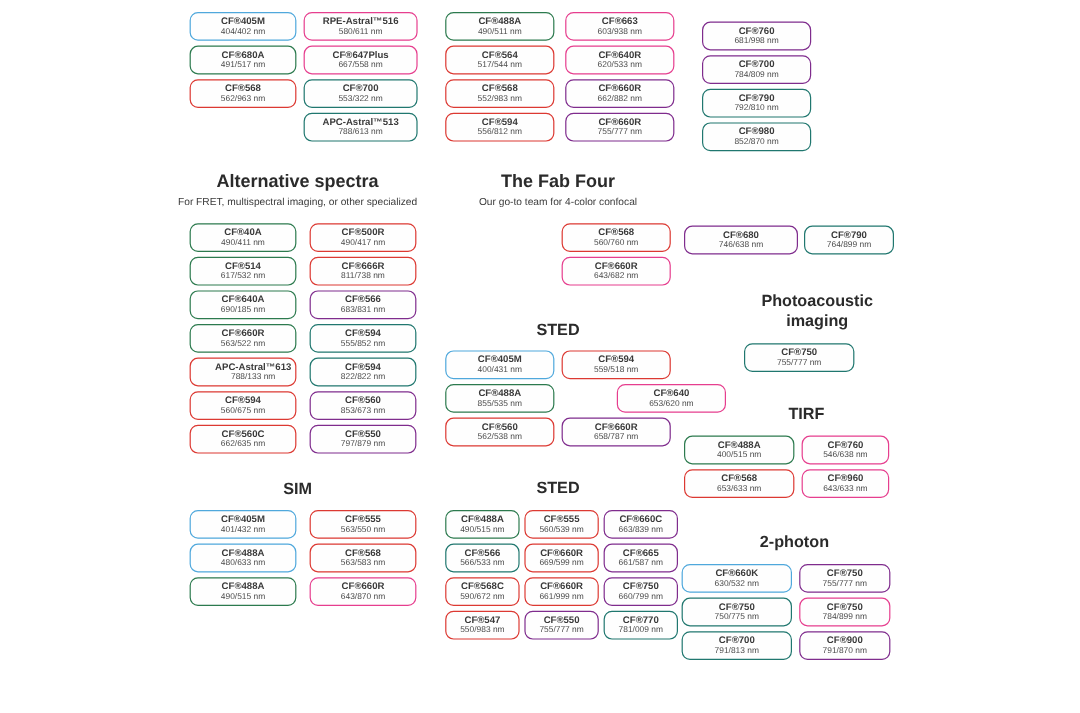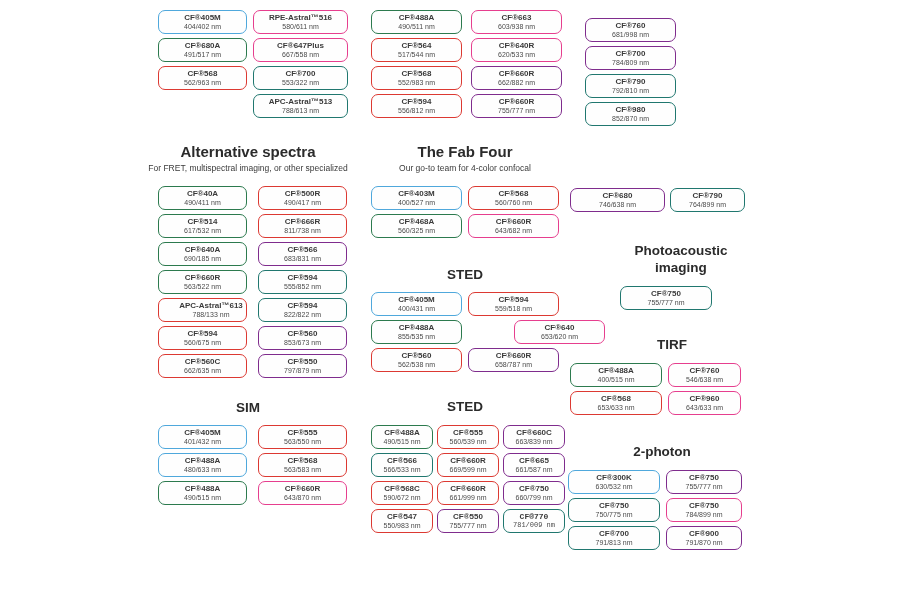--- a/index.html
+++ b/index.html
@@ -172,30 +172,20 @@
         <div class="dye-ex-em">853/673 nm</div>
       </div>
       <div class="dye-box" style="border-color: rgb(127, 44, 141);">
         <div class="dye-name">CF®550</div>
         <div class="dye-ex-em">797/879 nm</div>
       </div>
     </div>
 
   <div class="section-title title-lg" style="left:365px;top:143px;width:200px;">The Fab Four</div>
   <div class="subtitle" style="left:365px;top:163px;width:200px;">Our go-to team for 4-color confocal</div>
-  <div class="col" style="left:371px;top:186px;width:91px;">
-      <div class="dye-box" style="border-color: rgb(79, 168, 220);">
-        <div class="dye-name">CF®403M</div>
-        <div class="dye-ex-em">400/527 nm</div>
-      </div>
-      <div class="dye-box" style="border-color: rgb(44, 122, 78);">
-        <div class="dye-name">CF®468A</div>
-        <div class="dye-ex-em">560/325 nm</div>
-      </div>
-    </div>
   <div class="col" style="left:468px;top:186px;width:91px;">
       <div class="dye-box" style="border-color: rgb(220, 57, 50);">
         <div class="dye-name">CF®568</div>
         <div class="dye-ex-em">560/760 nm</div>
       </div>
       <div class="dye-box" style="border-color: rgb(230, 62, 142);">
         <div class="dye-name">CF®660R</div>
         <div class="dye-ex-em">643/682 nm</div>
       </div>
     </div>
@@ -346,30 +336,30 @@
         <div class="dye-ex-em">663/839 nm</div>
       </div>
       <div class="dye-box" style="border-color: rgb(127, 44, 141);">
         <div class="dye-name">CF®665</div>
         <div class="dye-ex-em">661/587 nm</div>
       </div>
       <div class="dye-box" style="border-color: rgb(127, 44, 141);">
         <div class="dye-name">CF®750</div>
         <div class="dye-ex-em">660/799 nm</div>
       </div>
-      <div class="dye-box" style="border-color: rgb(32, 119, 111); font-family: Liberation Mono, monospace;">
+      <div class="dye-box" style="border-color: rgb(32, 119, 111);">
         <div class="dye-name">CF®770</div>
         <div class="dye-ex-em">781/009 nm</div>
       </div>
     </div>
 
   <div class="section-title title-md" style="left:592px;top:444px;width:140px;">2-photon</div>
   <div class="col" style="left:568px;top:470px;width:92px;">
       <div class="dye-box" style="border-color: rgb(79, 168, 220);">
-        <div class="dye-name">CF®300K</div>
+        <div class="dye-name">CF®660K</div>
         <div class="dye-ex-em">630/532 nm</div>
       </div>
       <div class="dye-box" style="border-color: rgb(32, 119, 111);">
         <div class="dye-name">CF®750</div>
         <div class="dye-ex-em">750/775 nm</div>
       </div>
       <div class="dye-box" style="border-color: rgb(32, 119, 111);">
         <div class="dye-name">CF®700</div>
         <div class="dye-ex-em">791/813 nm</div>
       </div>

